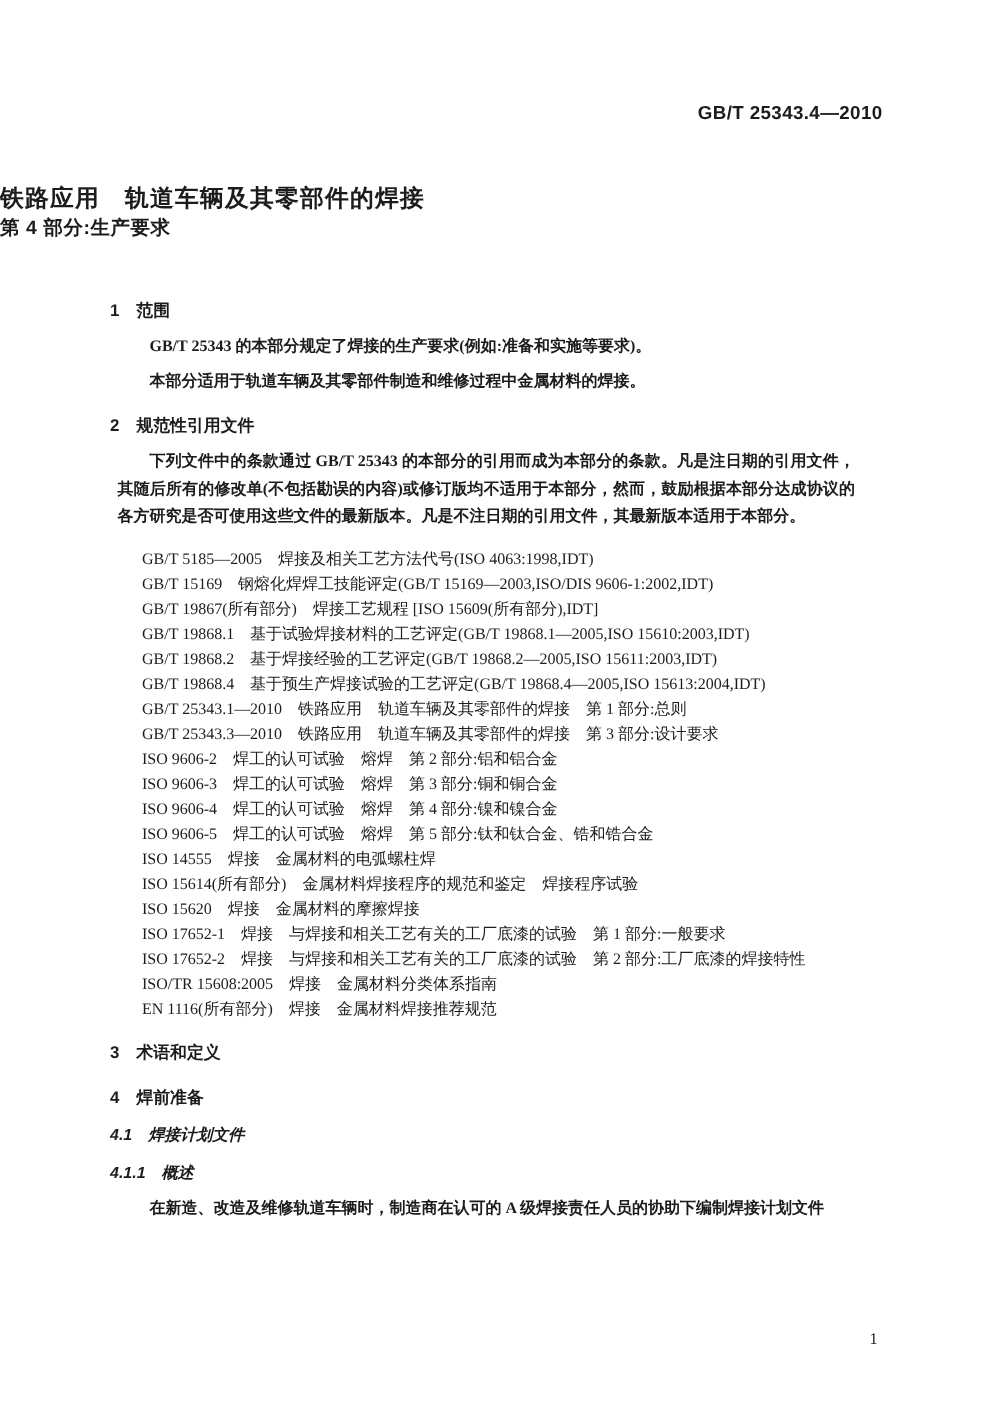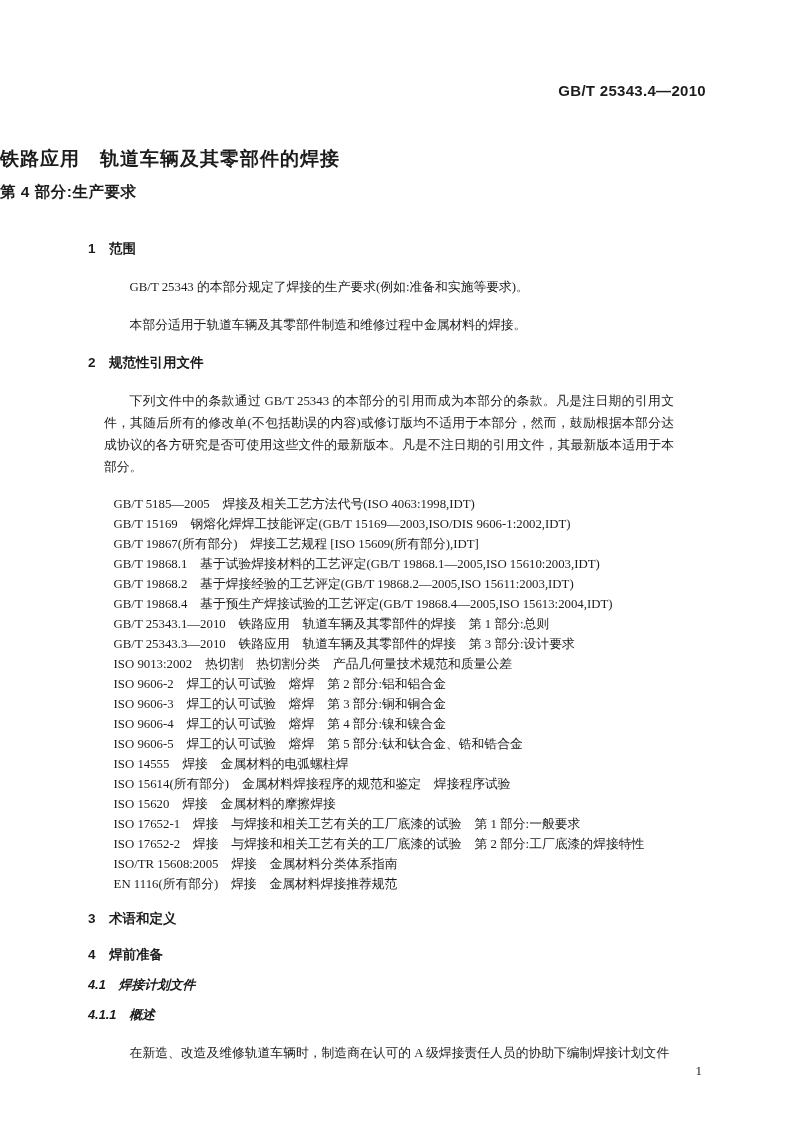--- a/index.html
+++ b/index.html
@@ -25,21 +25,21 @@
   .title-block {
     position: absolute;
     top: 146px;
     left: 0;
     width: 100%;
     text-align: left;
     font-family: "Liberation Sans", "DejaVu Sans", sans-serif;
     font-weight: bold;
   }
   .title-line1 { font-size: 19px; letter-spacing: 1px; }
-  .title-line2 { font-size: 15.5px; margin-top: 10px; letter-spacing: 0.5px; }
+  .title-line2 { font-size: 15.5px; letter-spacing: 0.5px; }
   .content {
     position: absolute;
     top: 238px;
     left: 88px;
     right: 104px;
     font-size: 12.8px;
   }
   .heading {
     font-family: "Liberation Sans", "DejaVu Sans", sans-serif;
     font-weight: bold;
@@ -47,23 +47,24 @@
     line-height: 22px;
     margin: 14px 0 6px 0;
   }
   .heading.first { margin-top: 0; }
   .heading.sub {
     font-size: 12.8px;
     margin: 8px 0 2px 0;
     font-style: italic;
   }
   .para {
-    margin: 16px;
+    margin: 6px;
     line-height: 22px;
     text-indent: 2em;
+    font-weight: bold;
   }
   .para.justify { text-align: justify; }
   .ref-list { margin-top: 13px; }
   .ref {
     line-height: 20px;
     text-indent: 2em;
   }
   .page-number {
     position: absolute;
     bottom: 44px;
@@ -94,21 +95,20 @@
 
     <div class="ref-list">
       <div class="ref">GB/T 5185—2005　焊接及相关工艺方法代号(ISO 4063:1998,IDT)</div>
       <div class="ref">GB/T 15169　钢熔化焊焊工技能评定(GB/T 15169—2003,ISO/DIS 9606-1:2002,IDT)</div>
       <div class="ref">GB/T 19867(所有部分)　焊接工艺规程 [ISO 15609(所有部分),IDT]</div>
       <div class="ref">GB/T 19868.1　基于试验焊接材料的工艺评定(GB/T 19868.1—2005,ISO 15610:2003,IDT)</div>
       <div class="ref">GB/T 19868.2　基于焊接经验的工艺评定(GB/T 19868.2—2005,ISO 15611:2003,IDT)</div>
       <div class="ref">GB/T 19868.4　基于预生产焊接试验的工艺评定(GB/T 19868.4—2005,ISO 15613:2004,IDT)</div>
       <div class="ref">GB/T 25343.1—2010　铁路应用　轨道车辆及其零部件的焊接　第 1 部分:总则</div>
       <div class="ref">GB/T 25343.3—2010　铁路应用　轨道车辆及其零部件的焊接　第 3 部分:设计要求</div>
-      <div class="ref">ISO 9013:2002　热切割　热切割分类　产品几何量技术规范和质量公差</div>
       <div class="ref">ISO 9606-2　焊工的认可试验　熔焊　第 2 部分:铝和铝合金</div>
       <div class="ref">ISO 9606-3　焊工的认可试验　熔焊　第 3 部分:铜和铜合金</div>
       <div class="ref">ISO 9606-4　焊工的认可试验　熔焊　第 4 部分:镍和镍合金</div>
       <div class="ref">ISO 9606-5　焊工的认可试验　熔焊　第 5 部分:钛和钛合金、锆和锆合金</div>
       <div class="ref">ISO 14555　焊接　金属材料的电弧螺柱焊</div>
       <div class="ref">ISO 15614(所有部分)　金属材料焊接程序的规范和鉴定　焊接程序试验</div>
       <div class="ref">ISO 15620　焊接　金属材料的摩擦焊接</div>
       <div class="ref">ISO 17652-1　焊接　与焊接和相关工艺有关的工厂底漆的试验　第 1 部分:一般要求</div>
       <div class="ref">ISO 17652-2　焊接　与焊接和相关工艺有关的工厂底漆的试验　第 2 部分:工厂底漆的焊接特性</div>
       <div class="ref">ISO/TR 15608:2005　焊接　金属材料分类体系指南</div>

